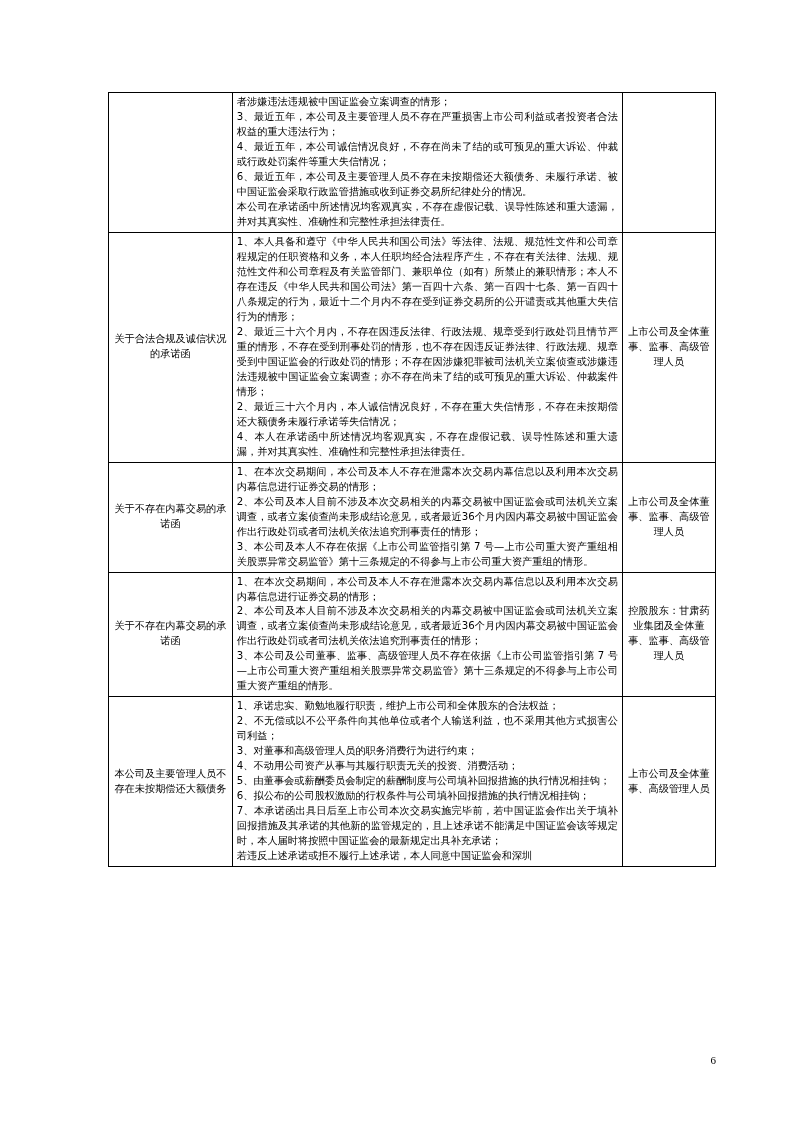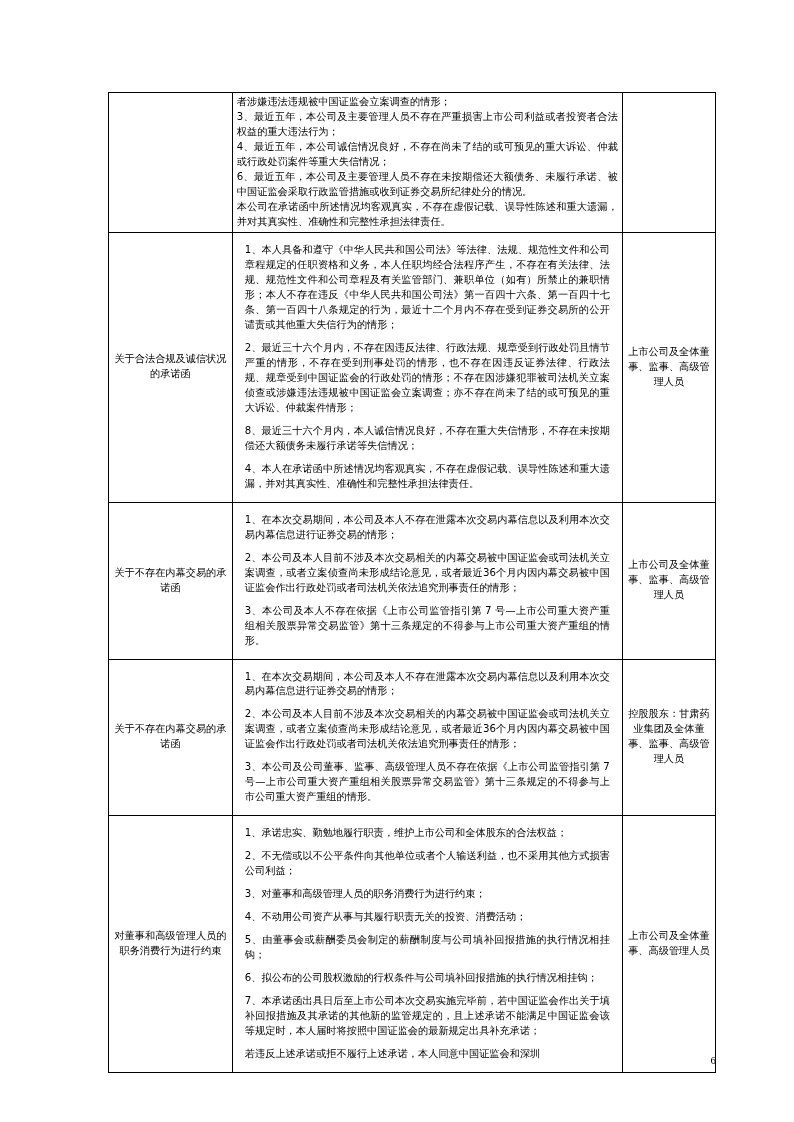--- a/index.html
+++ b/index.html
@@ -39,21 +39,21 @@
   }
   td.col-body {
     width: 372px;
     text-align: left;
   }
   td.col-party {
     width: 82px;
     text-align: center;
   }
   .body-cell p {
-    margin: 8px;
+    margin: 0;
     text-align: justify;
     text-justify: inter-ideograph;
     text-indent: 0;
   }
   .body-cell p.ind {
     text-indent: 0;
   }
   .label-cell {
     text-align: center;
     line-height: 1.5;
@@ -91,21 +91,21 @@
           <p class="ind">本公司在承诺函中所述情况均客观真实，不存在虚假记载、误导性陈述和重大遗漏，并对其真实性、准确性和完整性承担法律责任。</p>
         </td>
         <td class="col-party party-cell"></td>
       </tr>
 
       <tr>
         <td class="col-label label-cell">关于合法合规及诚信状况的承诺函</td>
         <td class="col-body body-cell">
           <p class="ind">1、本人具备和遵守《中华人民共和国公司法》等法律、法规、规范性文件和公司章程规定的任职资格和义务，本人任职均经合法程序产生，不存在有关法律、法规、规范性文件和公司章程及有关监管部门、兼职单位（如有）所禁止的兼职情形；本人不存在违反《中华人民共和国公司法》第一百四十六条、第一百四十七条、第一百四十八条规定的行为，最近十二个月内不存在受到证券交易所的公开谴责或其他重大失信行为的情形；</p>
           <p class="ind">2、最近三十六个月内，不存在因违反法律、行政法规、规章受到行政处罚且情节严重的情形，不存在受到刑事处罚的情形，也不存在因违反证券法律、行政法规、规章受到中国证监会的行政处罚的情形；不存在因涉嫌犯罪被司法机关立案侦查或涉嫌违法违规被中国证监会立案调查；亦不存在尚未了结的或可预见的重大诉讼、仲裁案件情形；</p>
-          <p class="ind">8、最近三十六个月内，本人诚信情况良好，不存在重大失信情形，不存在未按期偿还大额债务未履行承诺等失信情况；</p>
+          <p class="ind">2、最近三十六个月内，本人诚信情况良好，不存在重大失信情形，不存在未按期偿还大额债务未履行承诺等失信情况；</p>
           <p class="ind">4、本人在承诺函中所述情况均客观真实，不存在虚假记载、误导性陈述和重大遗漏，并对其真实性、准确性和完整性承担法律责任。</p>
         </td>
         <td class="col-party party-cell">上市公司及全体董事、监事、高级管理人员</td>
       </tr>
 
       <tr>
         <td class="col-label label-cell">关于不存在内幕交易的承诺函</td>
         <td class="col-body body-cell">
           <p class="ind">1、在本次交易期间，本公司及本人不存在泄露本次交易内幕信息以及利用本次交易内幕信息进行证券交易的情形；</p>
           <p class="ind">2、本公司及本人目前不涉及本次交易相关的内幕交易被中国证监会或司法机关立案调查，或者立案侦查尚未形成结论意见，或者最近36个月内因内幕交易被中国证监会作出行政处罚或者司法机关依法追究刑事责任的情形；</p>
@@ -118,21 +118,21 @@
         <td class="col-label label-cell">关于不存在内幕交易的承诺函</td>
         <td class="col-body body-cell">
           <p class="ind">1、在本次交易期间，本公司及本人不存在泄露本次交易内幕信息以及利用本次交易内幕信息进行证券交易的情形；</p>
           <p class="ind">2、本公司及本人目前不涉及本次交易相关的内幕交易被中国证监会或司法机关立案调查，或者立案侦查尚未形成结论意见，或者最近36个月内因内幕交易被中国证监会作出行政处罚或者司法机关依法追究刑事责任的情形；</p>
           <p class="ind">3、本公司及公司董事、监事、高级管理人员不存在依据《上市公司监管指引第 7 号—上市公司重大资产重组相关股票异常交易监管》第十三条规定的不得参与上市公司重大资产重组的情形。</p>
         </td>
         <td class="col-party party-cell">控股股东：甘肃药业集团及全体董事、监事、高级管理人员</td>
       </tr>
 
       <tr>
-        <td class="col-label label-cell">对董事和高级管理人员的职务消费行为进行约束</td>
+        <td class="col-label label-cell">本公司及主要管理人员不存在未按期偿还大额债务</td>
         <td class="col-body body-cell">
           <p class="ind">1、承诺忠实、勤勉地履行职责，维护上市公司和全体股东的合法权益；</p>
           <p class="ind">2、不无偿或以不公平条件向其他单位或者个人输送利益，也不采用其他方式损害公司利益；</p>
           <p class="ind">3、对董事和高级管理人员的职务消费行为进行约束；</p>
           <p class="ind">4、不动用公司资产从事与其履行职责无关的投资、消费活动；</p>
           <p class="ind">5、由董事会或薪酬委员会制定的薪酬制度与公司填补回报措施的执行情况相挂钩；</p>
           <p class="ind">6、拟公布的公司股权激励的行权条件与公司填补回报措施的执行情况相挂钩；</p>
           <p class="ind">7、本承诺函出具日后至上市公司本次交易实施完毕前，若中国证监会作出关于填补回报措施及其承诺的其他新的监管规定的，且上述承诺不能满足中国证监会该等规定时，本人届时将按照中国证监会的最新规定出具补充承诺；</p>
           <p class="ind">若违反上述承诺或拒不履行上述承诺，本人同意中国证监会和深圳</p>
         </td>

